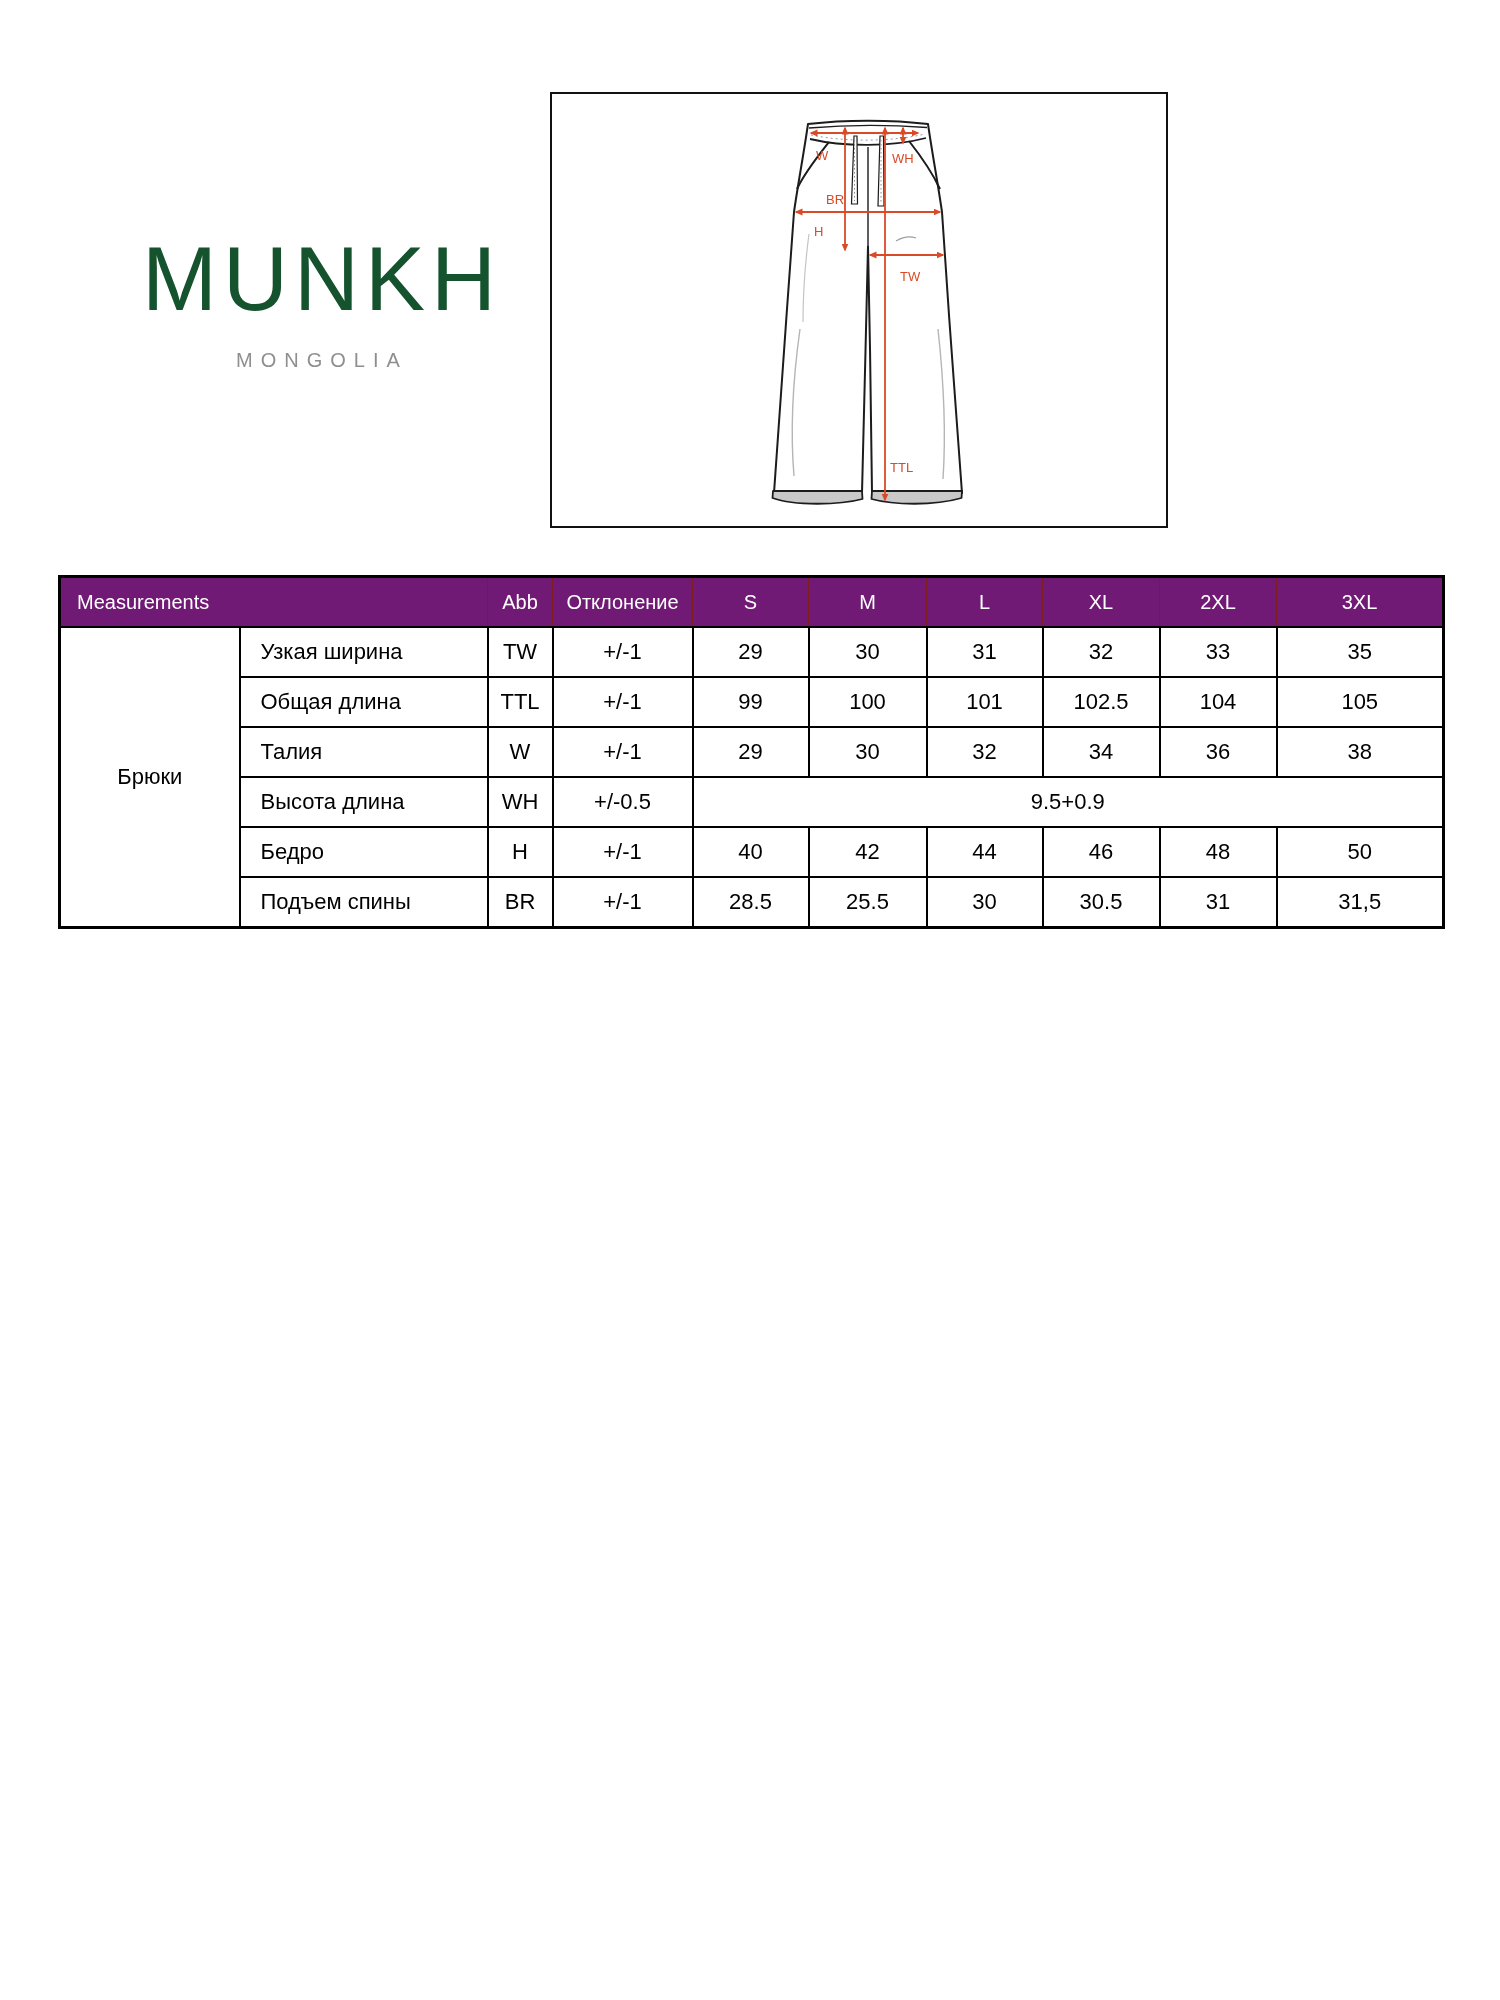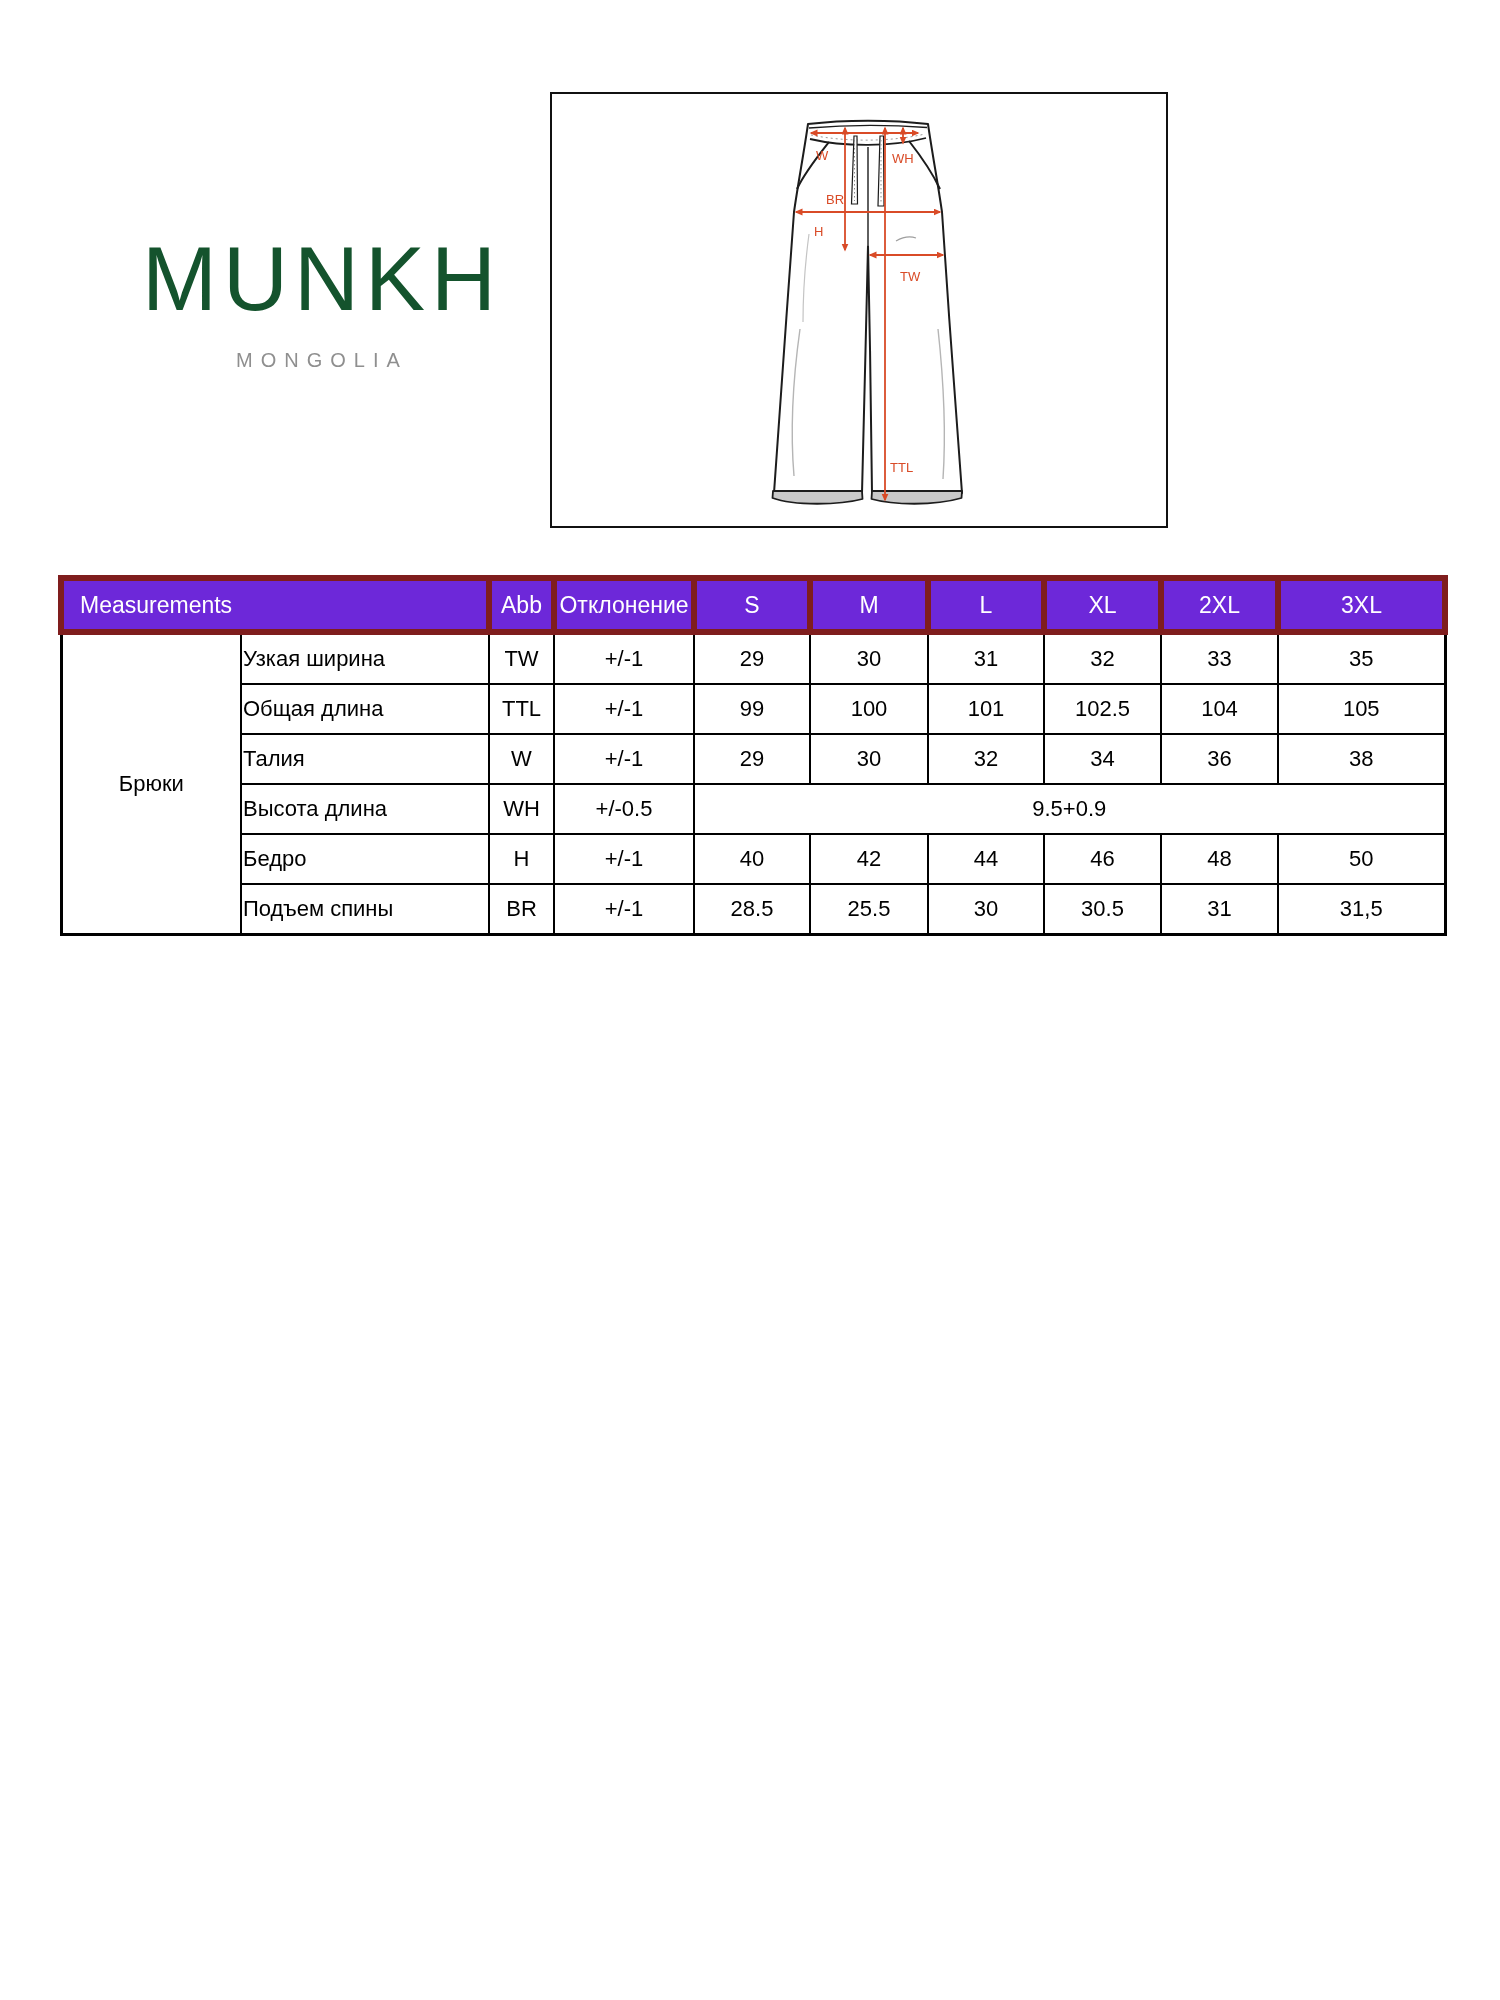--- a/index.html
+++ b/index.html
@@ -24,29 +24,29 @@
     border:2.5px solid #111;background:#fff;
   }
   .sketch-frame svg{display:block;width:100%;height:100%;}
   
   .size-table{
     position:absolute;left:58px;top:575px;
     border-collapse:collapse;table-layout:fixed;width:1384px;
     border:3px solid #000;
   }
   .size-table th{
-    background:#6d28d9;color:#fff;font-weight:400;font-size:23px;
-    height:48px;border:6px solid #7f1d1d;text-align:center;padding:0;
+    background:#701a75;color:#fff;font-weight:400;font-size:20px;
+    height:48px;border:1px solid #7f1d1d;text-align:center;padding:0;
   }
   .size-table th.h-meas{text-align:left;padding-left:16px;}
   .size-table td{
     border:2px solid #000;font-size:22px;text-align:center;
     height:48px;padding:0 2px;background:#fff;
   }
-  .size-table td.name-cell{text-align:left;padding-left:1px;}
+  .size-table td.name-cell{text-align:left;padding-left:20px;}
   .size-table td.cat-cell{text-align:center;}
 </style>
 </head>
 <body>
 
 <div class="brand">MUNKH</div>
 <div class="brand-sub">MONGOLIA</div>
 
 <div class="sketch-frame">
   <svg viewBox="0 0 614 432">

